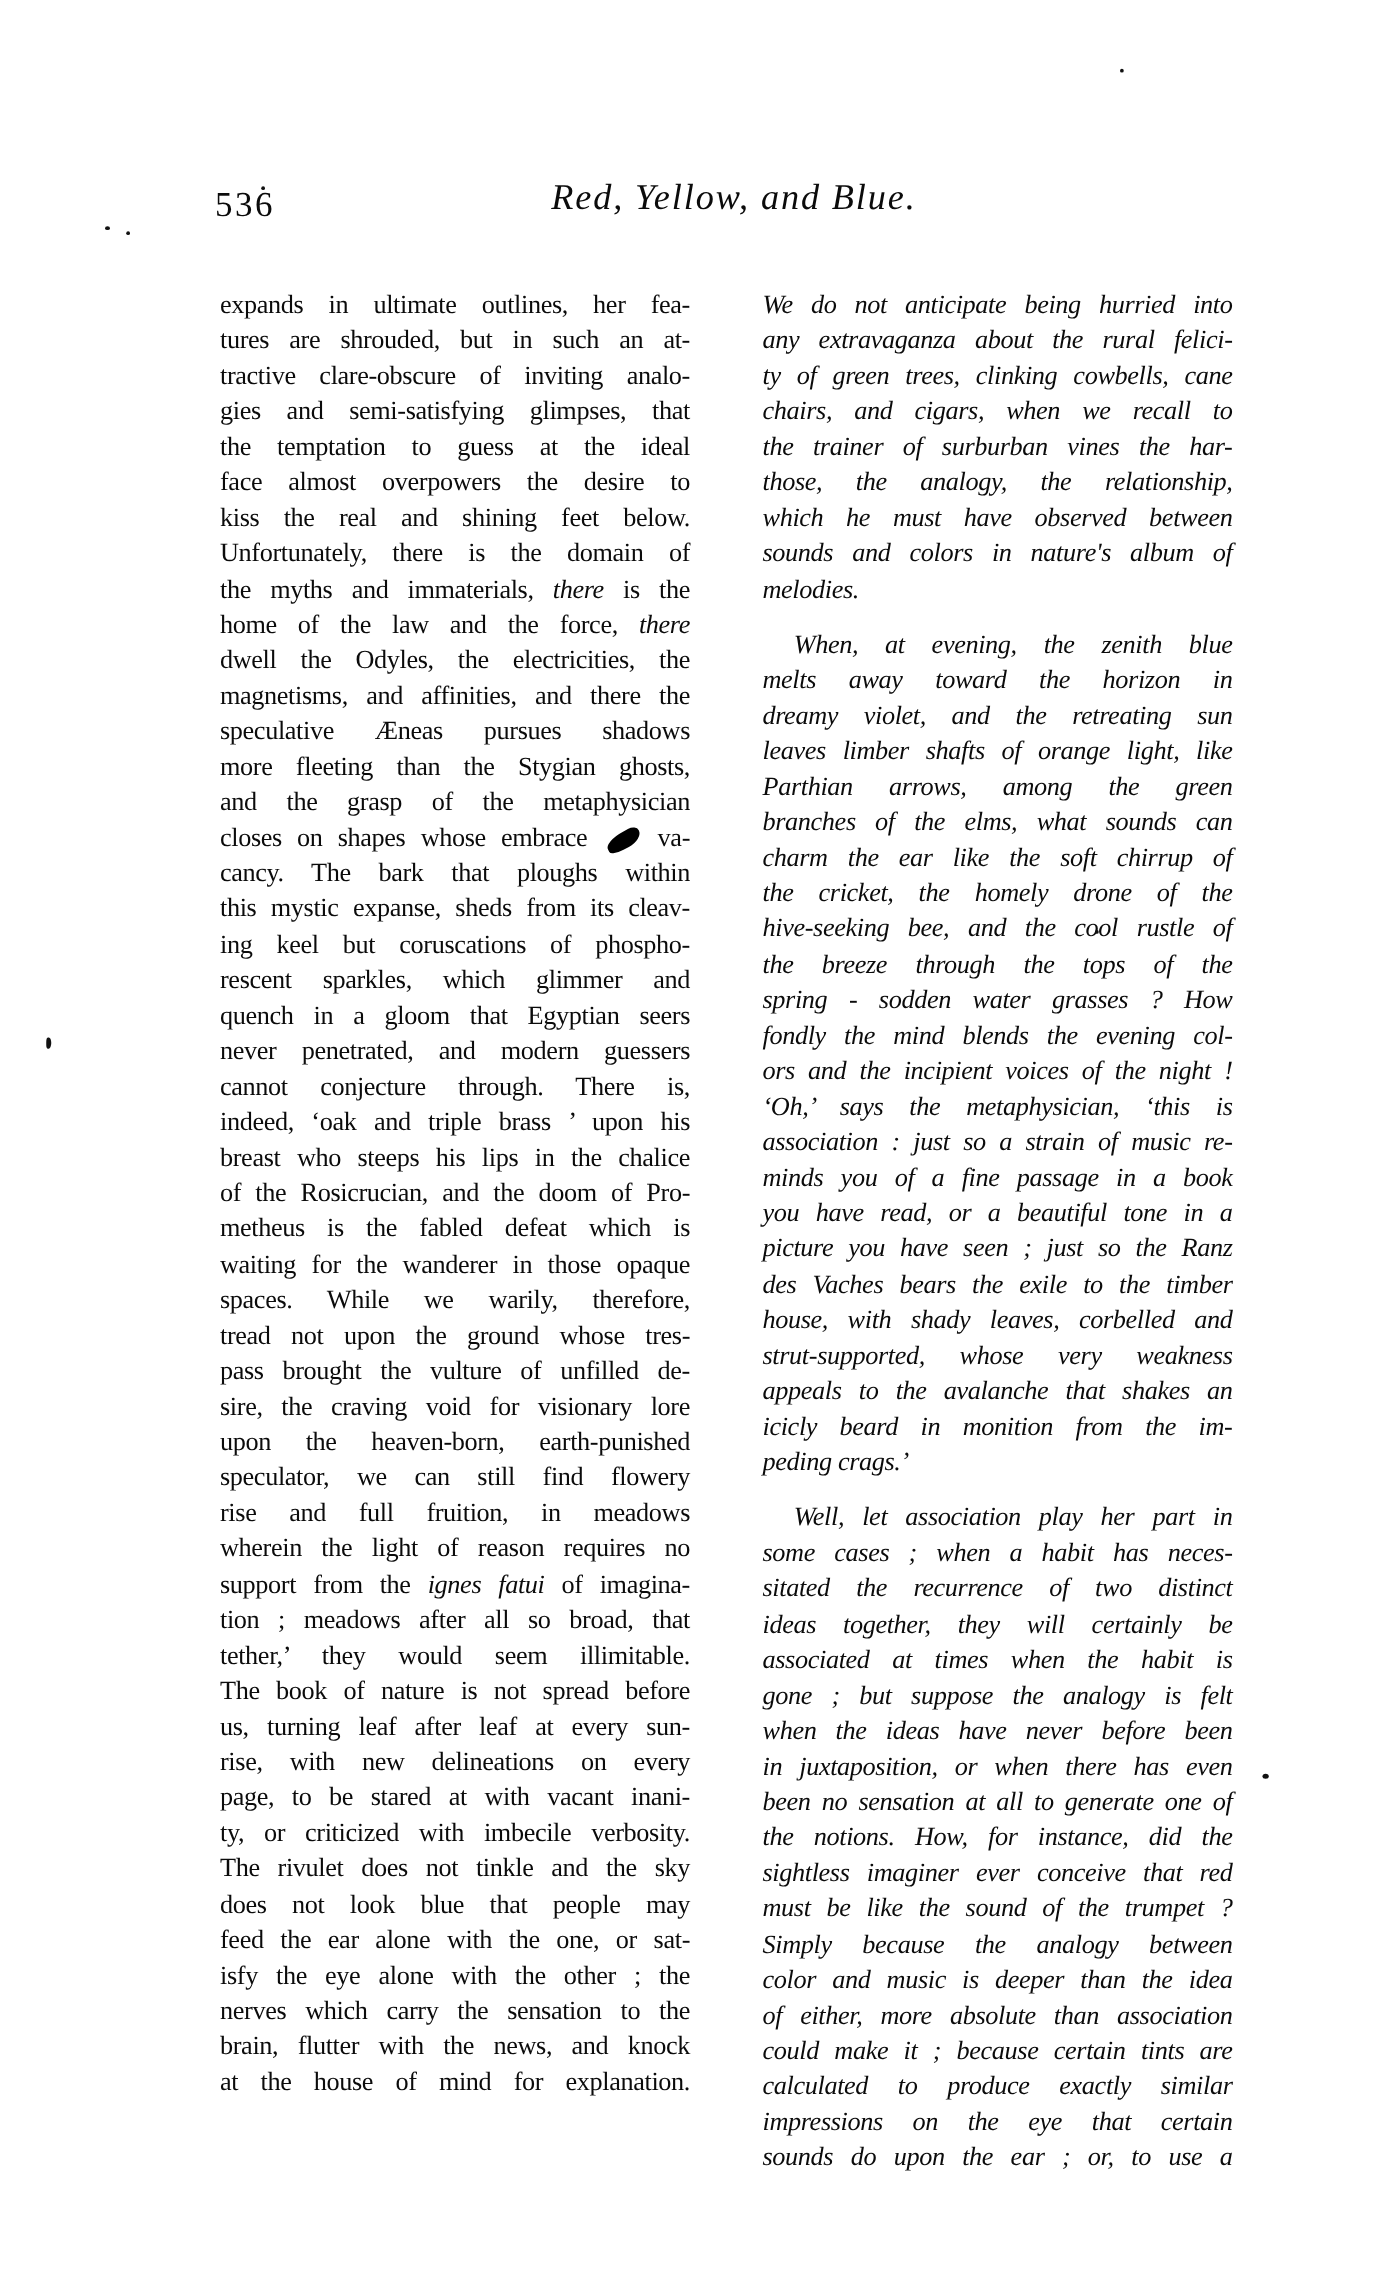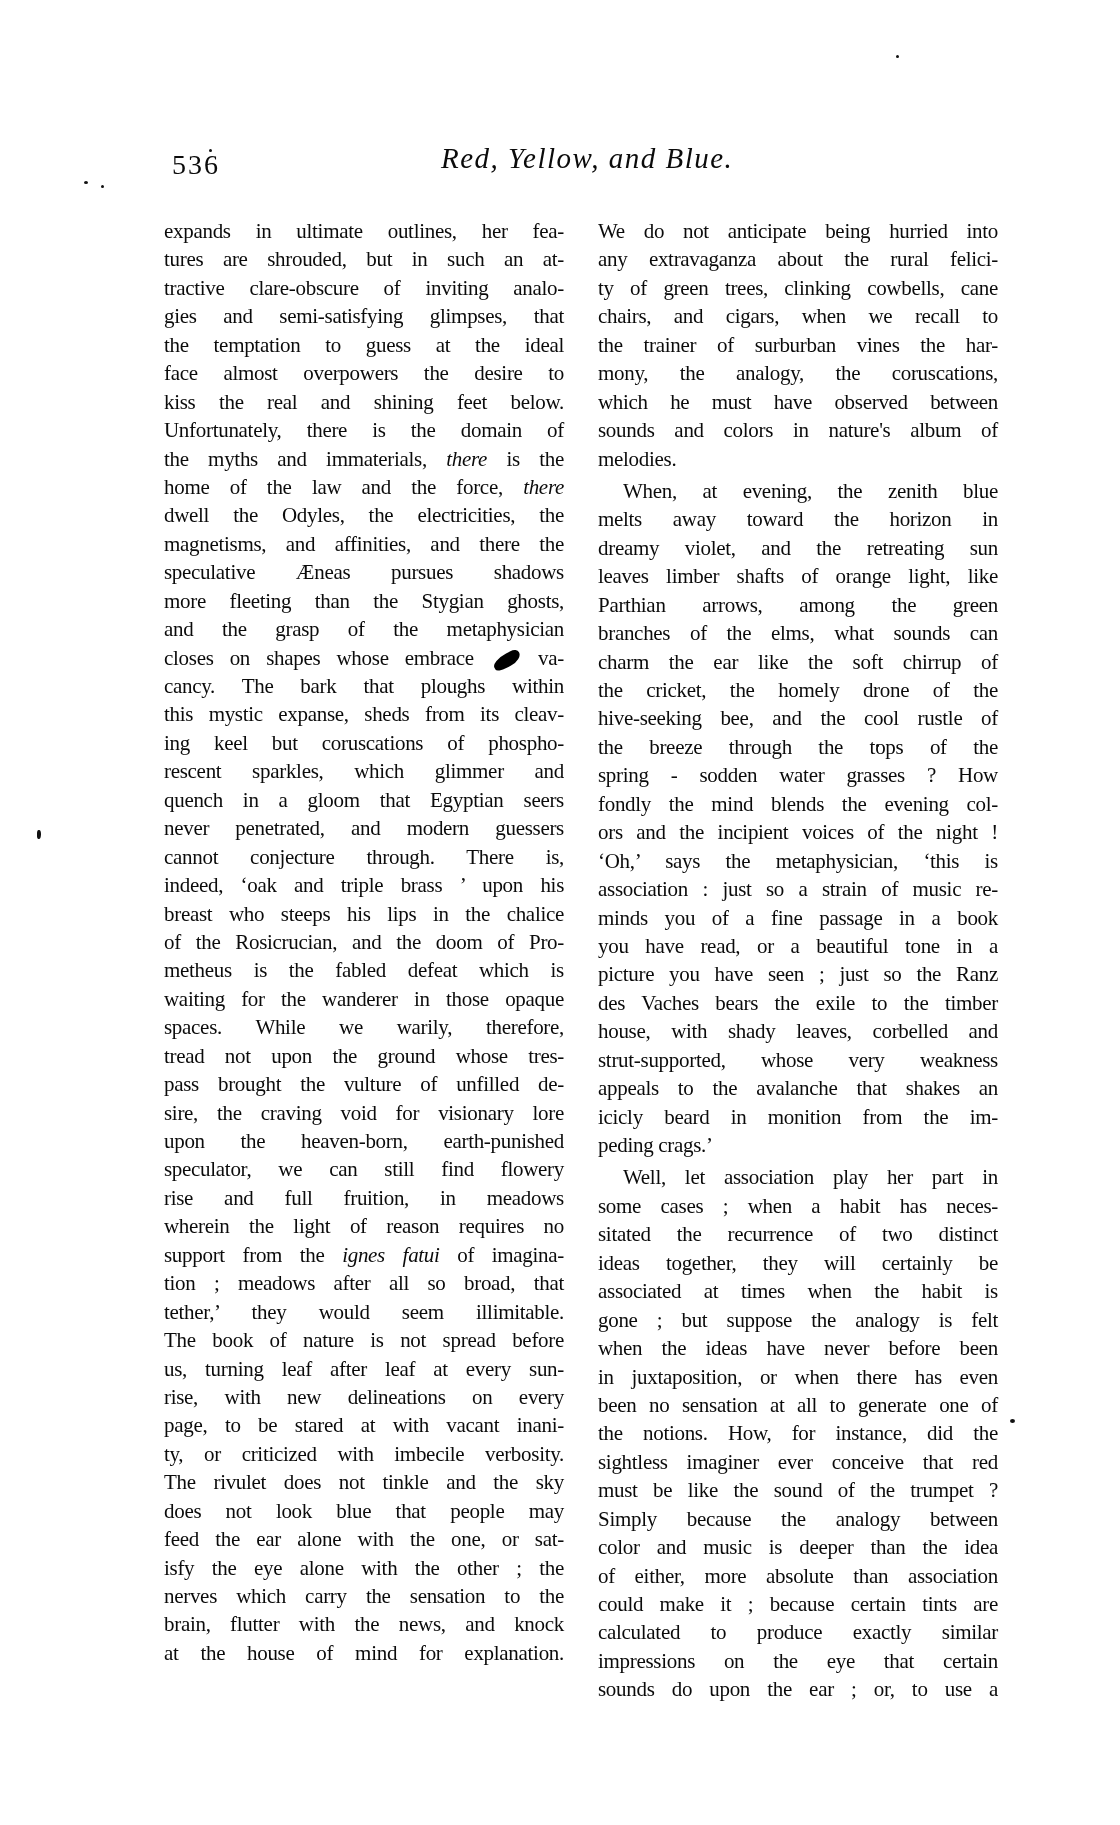--- a/index.html
+++ b/index.html
@@ -15,22 +15,22 @@
   }
   .running-title {
     position:absolute; left:441px; top:142px;
     font-size:29px; font-style:italic; letter-spacing:1.5px;
     white-space:nowrap;
   }
   .col {
     position:absolute; top:213px; width:408px;
   }
   .col-left  { left:160px; }
-  .col-right { left:594px; }
-  .para { margin:4px; }
+  .col-right { left:594px;font-style:italic; }
+  .para { margin:16px; }
   .para.indent .line:first-child { text-indent:25px; }
   .line {
     height:28.45px; line-height:28.45px;
     font-size:21px; letter-spacing:-0.3px;
     text-align:justify; text-align-last:justify;
     white-space:normal;
   }
   .line.last-flush { text-align-last:left; }
   .blot {
     display:inline-block; width:29px; height:13px;
@@ -107,21 +107,21 @@
         <div class="line">at the house of mind for explanation.</div>
       </div>
     </div>
   <div class="col col-right" id="col-right">
       <div class="para">
         <div class="line">We do not anticipate being hurried into</div>
         <div class="line">any extravaganza about the rural felici-</div>
         <div class="line">ty of green trees, clinking cowbells, cane</div>
         <div class="line">chairs, and cigars, when we recall to</div>
         <div class="line">the trainer of surburban vines the har-</div>
-        <div class="line">mony, the analogy, the coruscations,</div>
+        <div class="line">those, the analogy, the relationship,</div>
         <div class="line">which he must have observed between</div>
         <div class="line">sounds and colors in nature's album of</div>
         <div class="line last-flush">melodies.</div>
       </div>
       <div class="para indent">
         <div class="line">When, at evening, the zenith blue</div>
         <div class="line">melts away toward the horizon in</div>
         <div class="line">dreamy violet, and the retreating sun</div>
         <div class="line">leaves limber shafts of orange light, like</div>
         <div class="line">Parthian arrows, among the green</div>

